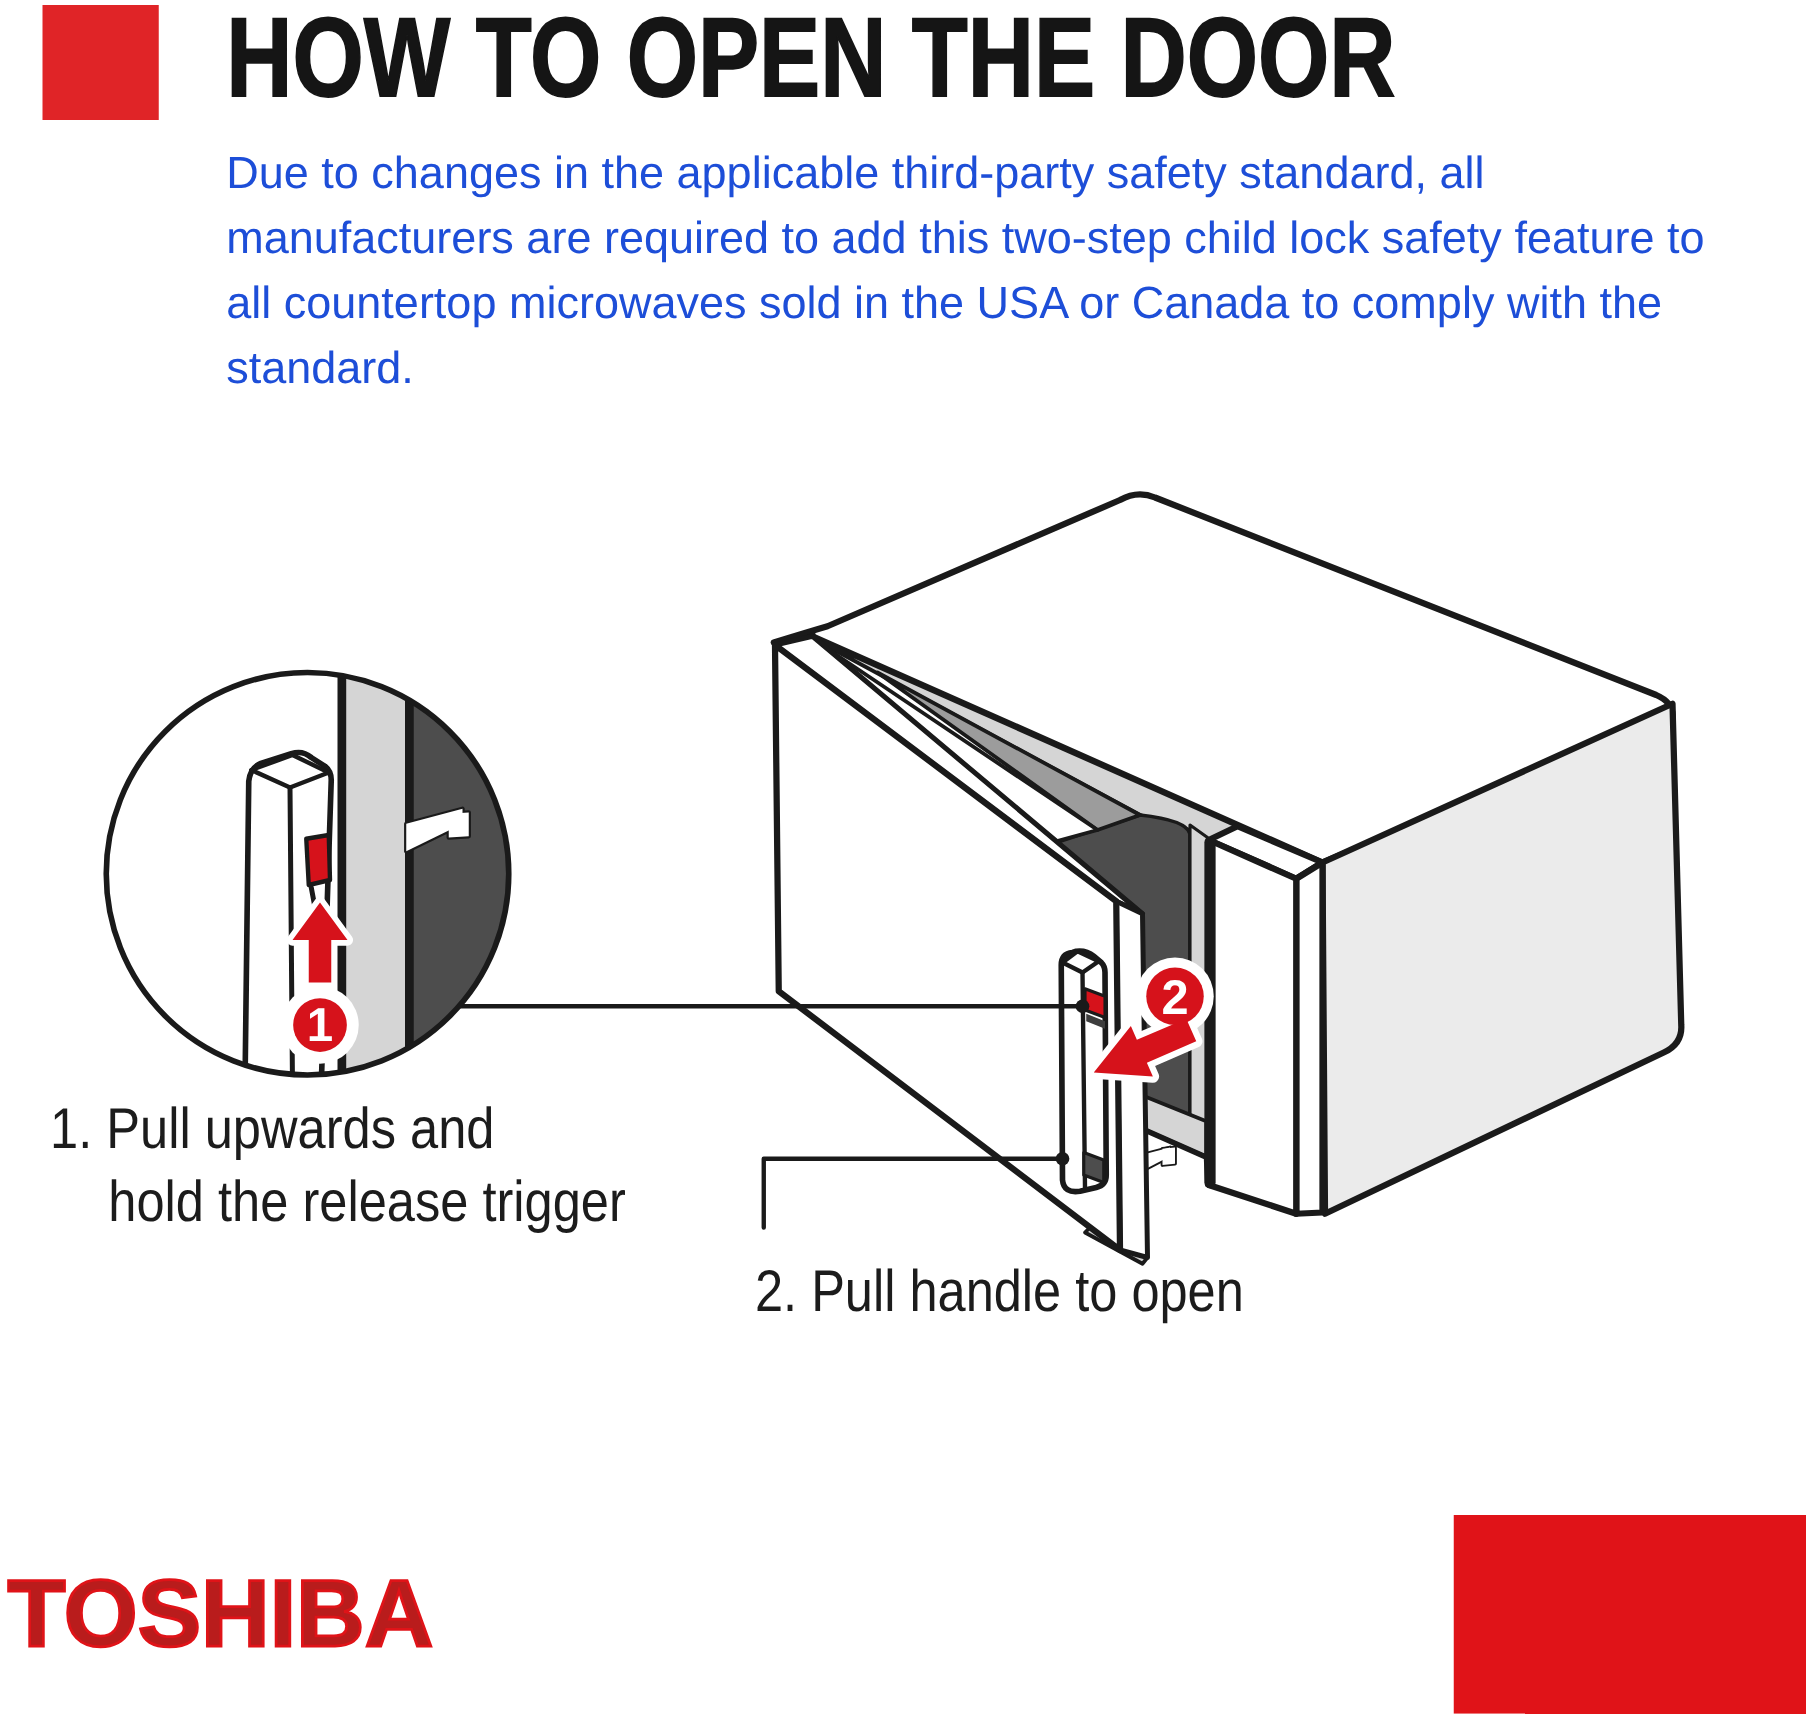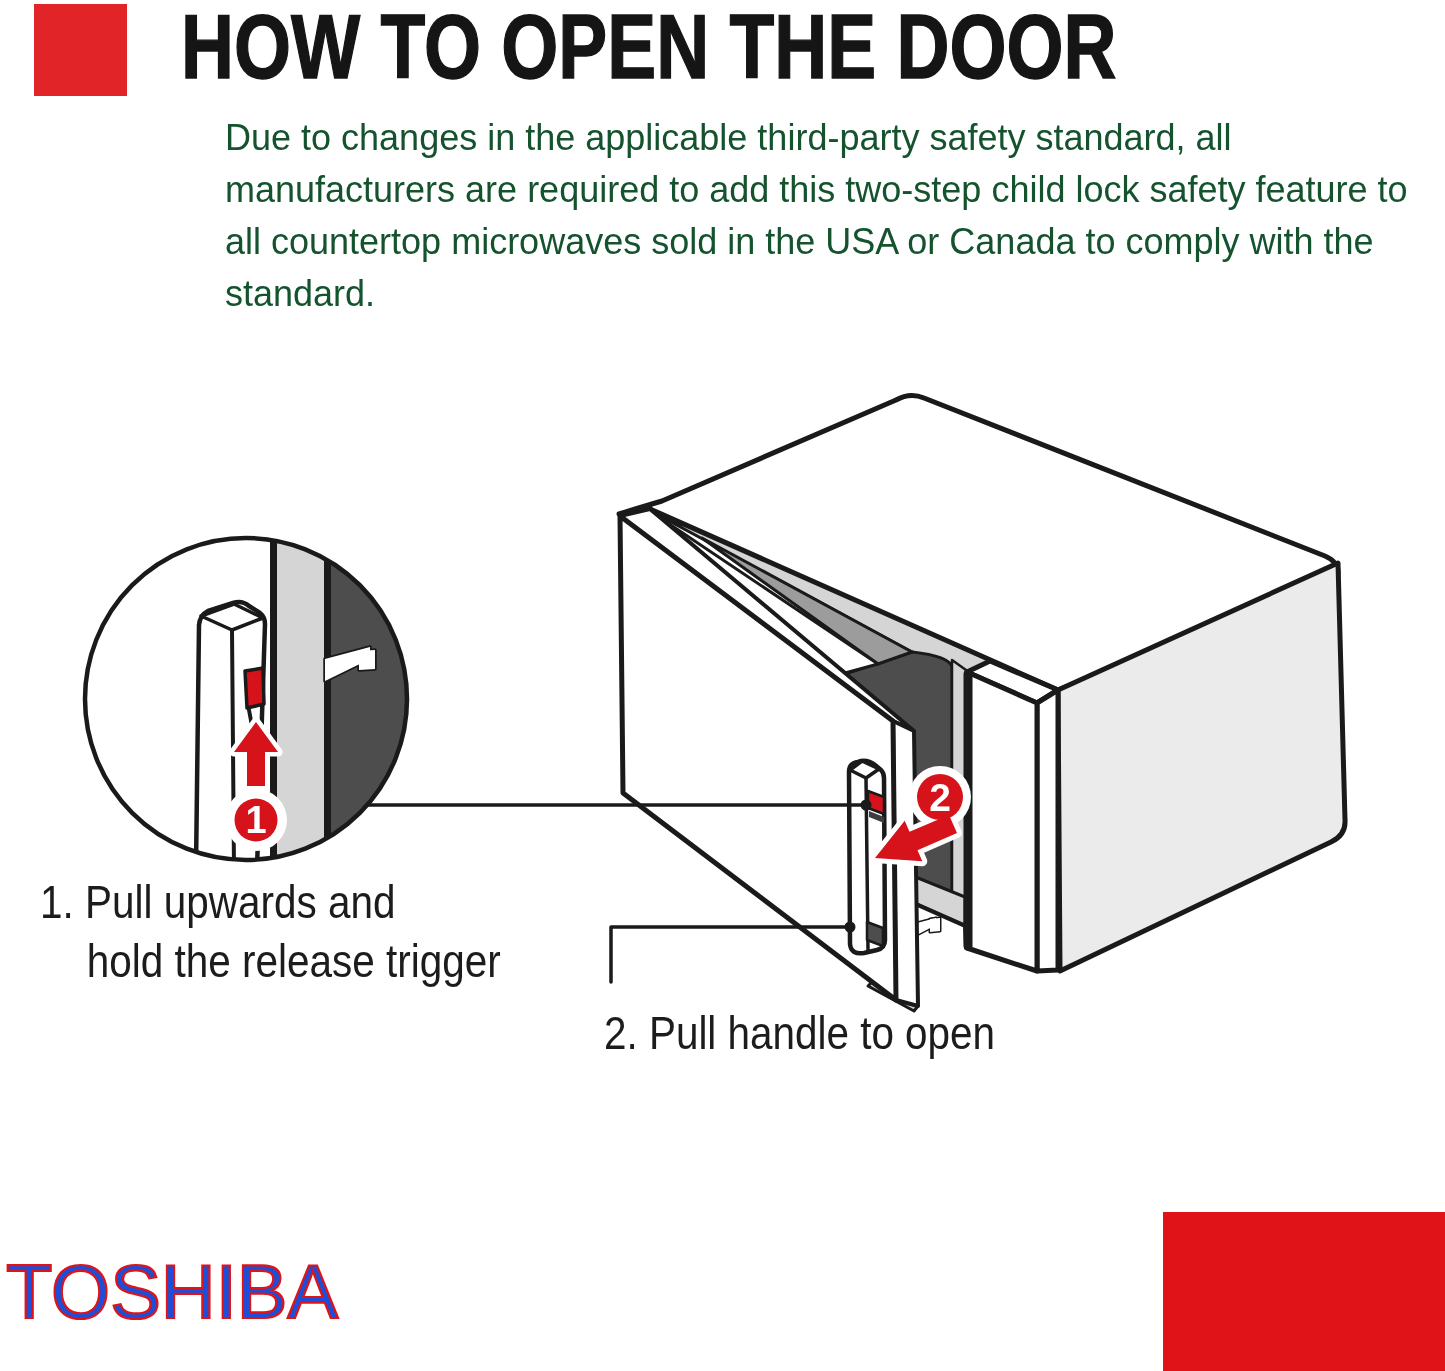--- a/index.html
+++ b/index.html
@@ -3,27 +3,27 @@
 <meta charset="utf-8">
 <style>
   html,body{margin:0;padding:0;}
   body{width:1445px;height:1371px;background:#ffffff;position:relative;
        font-family:"Liberation Sans", sans-serif;overflow:hidden;}
   .abs{position:absolute;}
   #sq1{left:34px;top:4px;width:93px;height:92px;background:#e02427;}
   #sq2{left:1163px;top:1212px;width:282px;height:159px;background:#e01318;}
   #title{left:181px;top:-4px;font-size:90px;font-weight:bold;color:#151515;-webkit-text-stroke:1.4px #151515;
          white-space:nowrap;transform:scaleX(0.8145);transform-origin:0 0;}
-  #para{left:181px;top:112px;font-size:36px;color:#14532d;line-height:52px;white-space:nowrap;margin-left:44px;}
+  #para{left:181px;top:112px;font-size:36px;color:#1d4ed8;line-height:52px;white-space:nowrap;}
   #cap1{left:40px;top:873px;font-size:46px;color:#1c1c1c;line-height:59px;white-space:nowrap;
         transform:scaleX(0.88);transform-origin:0 0;}
   #cap1 .l2{margin-left:53px;}
   #cap2{left:604px;top:1005px;font-size:47px;color:#1c1c1c;white-space:nowrap;
         transform:scaleX(0.86);transform-origin:0 0;}
-  #toshiba{left:6px;top:1248px;font-size:76px;font-weight:normal;color:#1d4ed8;-webkit-text-stroke:2.2px #e01318;
+  #toshiba{left:6px;top:1248px;font-size:76px;font-weight:bold;color:#b91c1c;-webkit-text-stroke:2.2px #e01318;
            white-space:nowrap;}
 </style>
 </head>
 <body>
 <div id="sq1" class="abs"></div>
 <div id="sq2" class="abs"></div>
 <div id="title" class="abs">HOW TO OPEN THE DOOR</div>
 <div id="para" class="abs">Due to changes in the applicable third-party safety standard, all<br>manufacturers are required to add this two-step child lock safety feature to<br>all countertop microwaves sold in the USA or Canada to comply with the<br>standard.</div>
 <div id="cap1" class="abs">1. Pull upwards and<br><span class="l2">hold the release trigger</span></div>
 <div id="cap2" class="abs">2. Pull handle to open</div>

